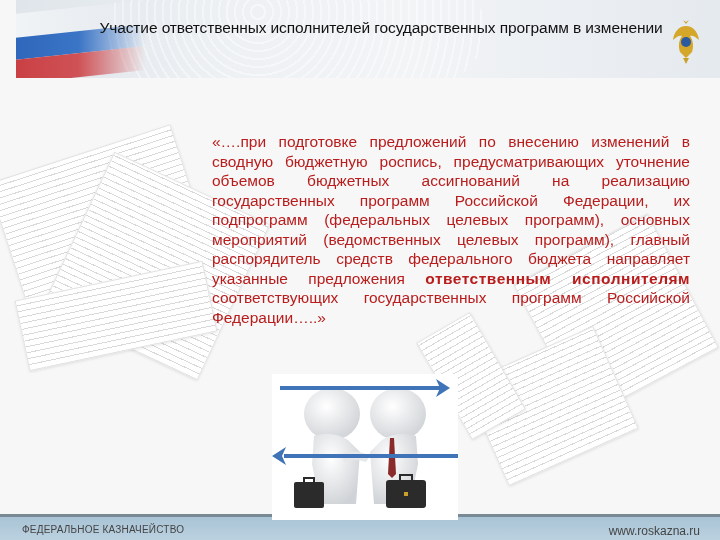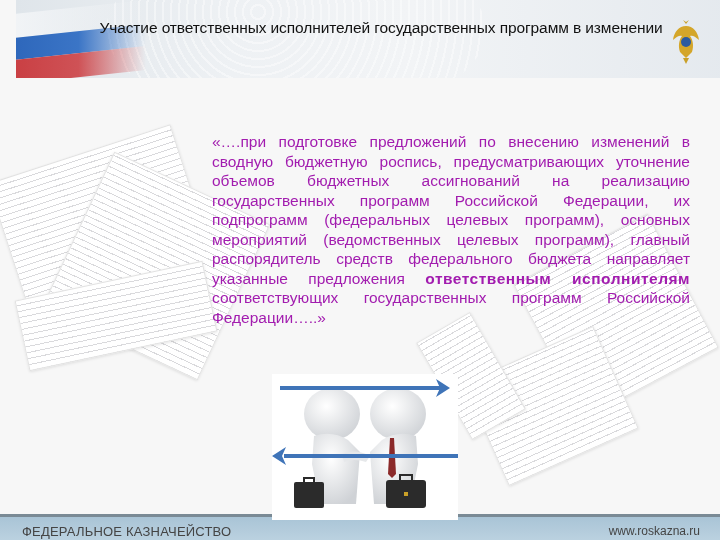--- a/index.html
+++ b/index.html
@@ -26,41 +26,41 @@
   .header-title {
     position: absolute; left: 20px; top: 18px; width: 690px;
     text-align: center; font-size: 15.5px; line-height: 20px; color: #111;
     font-weight: normal; letter-spacing: -0.1px;
   }
   .emblem {
     position: absolute; left: 655px; top: 18px; width: 30px; height: 48px;
   }
   .main-text {
     position: absolute; left: 212px; top: 132px; width: 478px;
-    font-size: 15.5px; line-height: 19.5px; color: #a21caf; text-align: justify;
+    font-size: 15.5px; line-height: 19.5px; color: #b91c1c; text-align: justify;
     z-index: 3;
   }
   .main-text b { font-weight: bold; letter-spacing: 0.5px; }
   .docs { position: absolute; left: 0; top: 170px; width: 720px; height: 330px; z-index: 1; }
   .doc {
     position: absolute; background: #fff; border: 1px solid #e2e2e2;
     box-shadow: 0 1px 3px rgba(0,0,0,0.1);
     background-image: repeating-linear-gradient(0deg, transparent 0 5px, rgba(120,120,130,0.28) 5px 6px);
   }
   .picture {
     position: absolute; left: 272px; top: 374px; width: 186px; height: 146px;
     background: #fff; z-index: 2;
   }
   .arrow-line { position: absolute; height: 4px; background: #3f74b8; }
   .footer-bar {
     position: absolute; left: 0; top: 514px; width: 720px; height: 26px;
     background: linear-gradient(180deg, #a9c4d6 0%, #bdd3e1 100%);
     border-top: 3px solid #7a8a95;
   }
-  .footer-left { position: absolute; left: 22px; top: 7px; font-size: 13px; color: #444; letter-spacing: 0.2px; }
+  .footer-left { position: absolute; left: 22px; top: 7px; font-size: 10px; color: #444; letter-spacing: 0.2px; }
   .footer-right { position: absolute; right: 20px; top: 7px; font-size: 12px; color: #444; }
 </style>
 </head>
 <body>
 
 <div class="header">
   <div class="swirl"></div>
   <div class="flag">
     <div class="w"></div>
       <div class="b"></div>

